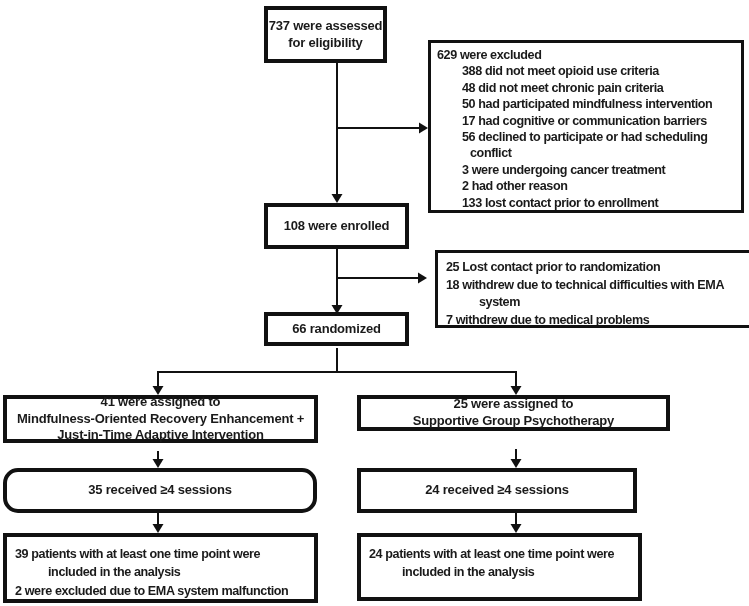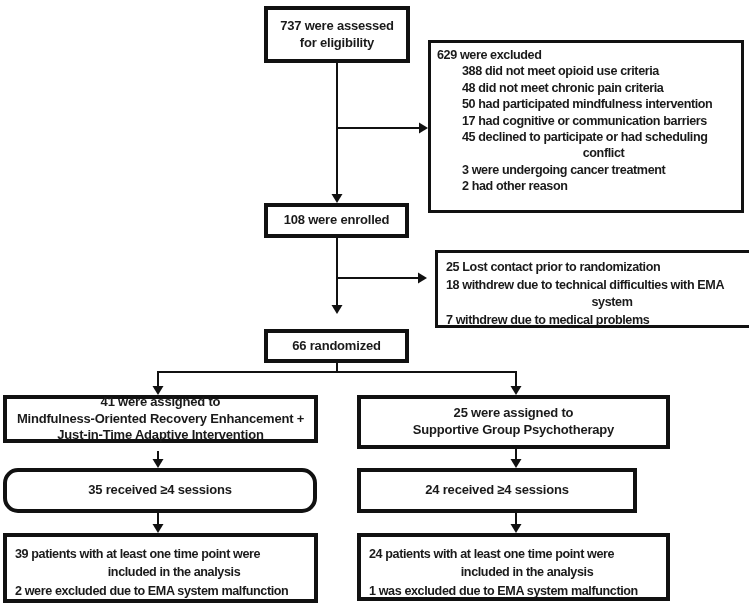--- a/index.html
+++ b/index.html
@@ -35,21 +35,21 @@
   }
   .list-box .line{white-space:nowrap;}
   .lb-excl1{padding:4px 4px 0 6px;}
   .lb-excl1 .line{line-height:16.4px;}
   .lb-excl2{padding:6px 4px 0 8px;}
   .lb-excl2 .line{line-height:17.5px;}
   .lb-analysis{padding:8px 14px 0 8px;}
   .lb-analysis .line{line-height:18.4px;}
   .line.indent-0{padding-left:0;}
   .line.indent-1{padding-left:25px;}
-  .line.indent-2{padding-left:33px;text-align:center;}
+  .line.indent-2{padding-left:33px;}
   .stroke{stroke:#111111;stroke-width:2;fill:none;}
   .head{fill:#111111;stroke:none;}
 </style>
 </head>
 <body>
 
 <div id="stage">
 
   <svg id="connectors" viewBox="0 0 749 606" xmlns="http://www.w3.org/2000/svg">
     <g>
@@ -87,63 +87,63 @@
     <g>
       <line class="stroke" x1="158" y1="513" x2="158" y2="528"></line>
       <polygon class="head" points="152.5,524 163.5,524 158,533"></polygon>
     </g>
     <g>
       <line class="stroke" x1="516" y1="513" x2="516" y2="528"></line>
       <polygon class="head" points="510.5,524 521.5,524 516,533"></polygon>
     </g>
   </svg>
 
-  <div class="box center-box" style="left:264px;top:6px;width:146px;height:57px;">737 were assessed
+  <div class="box center-box" style="left:264px;top:6px;width:123px;height:57px;">737 were assessed
 for eligibility</div>
 
   <div class="box thin list-box lb-excl1" style="left:428px;top:40px;width:316px;height:173px;">
       <div class="line indent-0">629 were excluded</div>
       <div class="line indent-1">388 did not meet opioid use criteria</div>
       <div class="line indent-1">48 did not meet chronic pain criteria</div>
       <div class="line indent-1">50 had participated mindfulness intervention</div>
       <div class="line indent-1">17 had cognitive or communication barriers</div>
-      <div class="line indent-1">45 declined to participate or had scheduling</div>
+      <div class="line indent-1">56 declined to participate or had scheduling</div>
       <div class="line indent-2">conflict</div>
       <div class="line indent-1">3 were undergoing cancer treatment</div>
       <div class="line indent-1">2 had other reason</div>
+      <div class="line indent-1">133 lost contact prior to enrollment</div>
     </div>
 
-  <div class="box center-box" style="left:264px;top:203px;width:145px;height:35px;">108 were enrolled</div>
+  <div class="box center-box" style="left:264px;top:203px;width:145px;height:46px;">108 were enrolled</div>
 
   <div class="box thin list-box lb-excl2" style="left:435px;top:250px;width:317px;height:78px;">
       <div class="line indent-0">25 Lost contact prior to randomization</div>
       <div class="line indent-0">18 withdrew due to technical difficulties with EMA</div>
       <div class="line indent-2">system</div>
       <div class="line indent-0">7 withdrew due to medical problems</div>
       <div class="line indent-0">4 withdrew due to scheduling conflicts</div>
     </div>
 
-  <div class="box center-box" style="left:264px;top:329px;width:145px;height:34px;">66 randomized</div>
+  <div class="box center-box" style="left:264px;top:312px;width:145px;height:34px;">66 randomized</div>
 
   <div class="box center-box" style="left:3px;top:395px;width:315px;height:48px;">41 were assigned to
 Mindfulness-Oriented Recovery Enhancement +
 Just-in-Time Adaptive Intervention</div>
 
-  <div class="box center-box" style="left:357px;top:395px;width:313px;height:54px;">25 were assigned to
+  <div class="box center-box" style="left:357px;top:395px;width:313px;height:36px;">25 were assigned to
 Supportive Group Psychotherapy</div>
 
   <div class="box center-box" style="left:3px;top:468px;width:314px;height:45px;border-radius:15px;">35 received ≥4 sessions</div>
 
   <div class="box center-box" style="left:357px;top:468px;width:280px;height:45px;">24 received ≥4 sessions</div>
 
   <div class="box list-box lb-analysis" style="left:3px;top:533px;width:315px;height:70px;">
       <div class="line indent-0">39 patients with at least one time point were</div>
       <div class="line indent-2">included in the analysis</div>
       <div class="line indent-0">2 were excluded due to EMA system malfunction</div>
     </div>
 
-  <div class="box list-box lb-analysis" style="left:357px;top:533px;width:313px;height:68px;">
+  <div class="box list-box lb-analysis" style="left:357px;top:533px;width:285px;height:68px;">
       <div class="line indent-0">24 patients with at least one time point were</div>
       <div class="line indent-2">included in the analysis</div>
-      <div class="line indent-0">1 was excluded due to EMA system malfunction</div>
     </div>
 
 </div>
 
 </body></html>

